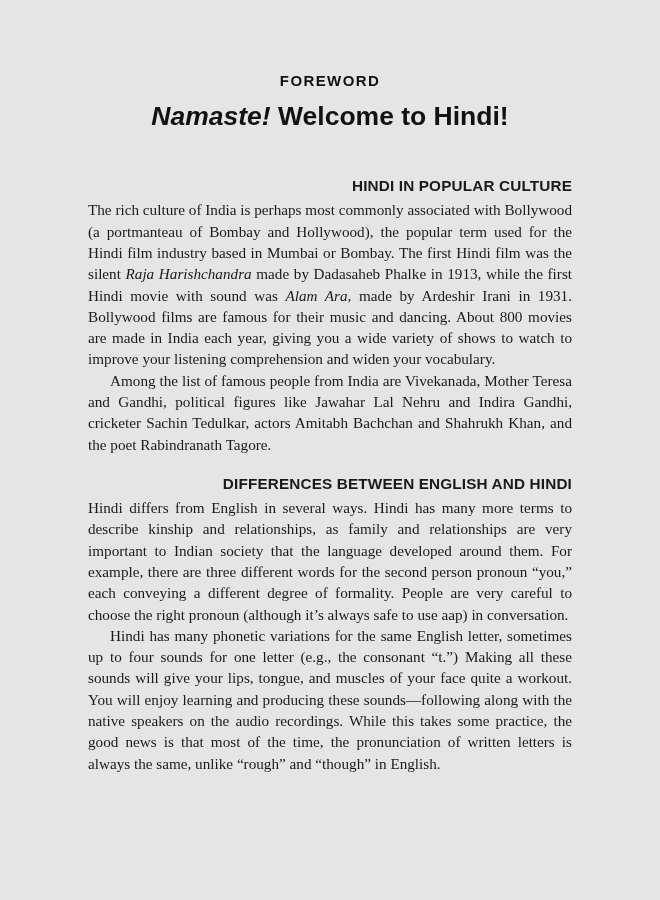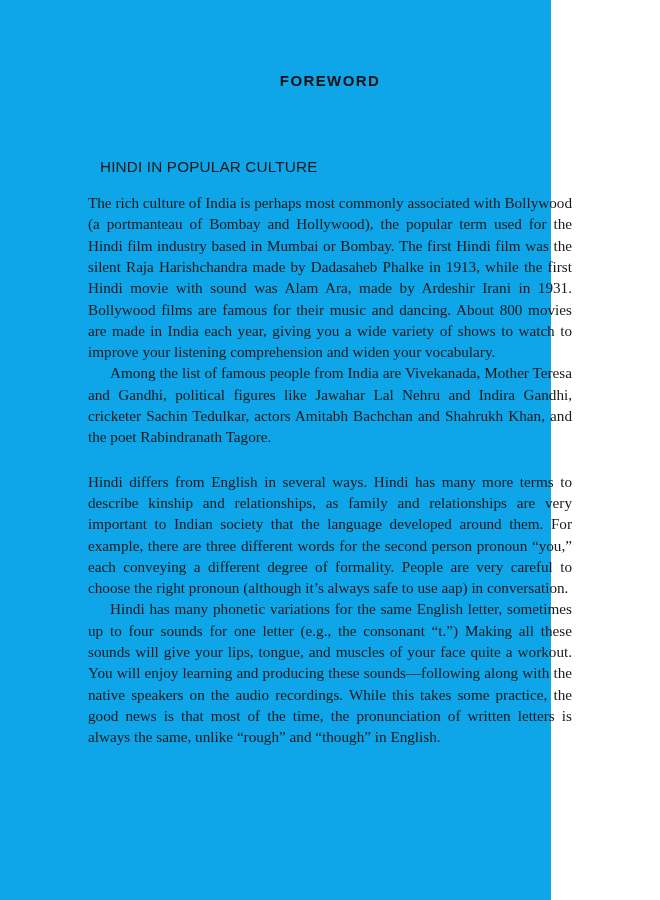--- a/index.html
+++ b/index.html
@@ -10,23 +10,23 @@
     width: 660px;
     height: 900px;
     background: #ffffff;
     font-family: "Liberation Serif", "DejaVu Serif", serif;
     color: #1a1a1a;
     overflow: hidden;
   }
 
   .page {
     position: relative;
-    width: 551px;
+    width: 660px;
     height: 900px;
-    background: #0ea5e9;
+    background: #e5e5e5;
     box-sizing: border-box;
   }
 
   .content {
     position: absolute;
     left: 88px;
     top: 72px;
     width: 484px;
   }
 
@@ -51,73 +51,78 @@
     margin: 0;
     line-height: 1.18;
     white-space: nowrap;
   }
   .title .ital {
     font-style: italic;
   }
 
   .section-heading {
     font-family: "Liberation Sans", "DejaVu Sans", sans-serif;
-    font-weight: normal;
+    font-weight: bold;
     font-size: 15.3px;
     letter-spacing: 0.15px;
     color: #1a1a1a;
-    margin: 12px;
+    margin: 0;
     line-height: 1.25;
+    text-align: right;
   }
 
   
   .para {
     font-family: "Liberation Serif", "DejaVu Serif", serif;
     font-size: 15.2px;
     line-height: 21.3px;
     text-align: justify;
     text-justify: inter-word;
     color: #1a1a1a;
     margin: 0;
     hyphens: none;
   }
   .para.indent {
     text-indent: 22px;
   }
-  .para .ital { }
+  .para .ital { font-style: italic; }
   .para .bold { font-weight: normal; }
 
   
   .gap-intro   { height: 25px; }
   .gap-before-h{ height: 19px; }
   .gap-after-h { height: 4px; }
 </style>
 </head>
 <body>
 
 <div class="page">
   <div class="content">
 
     <div class="eyebrow">FOREWORD</div>
 
+    <h1 class="title">
+      <span class="ital">Namaste!</span><span> Welcome to Hindi!</span>
+    </h1>
 
     <div class="gap-intro"></div>
 
 
     <div class="gap-before-h"></div>
 
     <h2 class="section-heading">HINDI IN POPULAR CULTURE</h2>
 
     <div class="gap-after-h"></div>
 
     <p class="para"><span>The rich culture of India is perhaps most commonly associated with Bollywood (a portmanteau of Bombay and Hollywood), the popular term used for the Hindi film industry based in Mumbai or Bombay. The first Hindi film was the silent </span><span class="ital">Raja Harishchandra</span><span> made by Dadasaheb Phalke in 1913, while the first Hindi movie with sound was </span><span class="ital">Alam Ara,</span><span> made by Ardeshir Irani in 1931. Bollywood films are famous for their music and dancing. About 800 movies are made in India each year, giving you a wide variety of shows to watch to improve your listening comprehension and widen your vocabulary.</span></p>
     <p class="para indent"><span>Among the list of famous people from India are Vivekanada, Mother Teresa and Gandhi, political figures like Jawahar Lal Nehru and Indira Gandhi, cricketer Sachin Tedulkar, actors Amitabh Bachchan and Shahrukh Khan, and the poet Rabindranath Tagore.</span></p>
 
     <div class="gap-before-h"></div>
 
+    <h2 class="section-heading">DIFFERENCES BETWEEN ENGLISH AND HINDI</h2>
 
     <div class="gap-after-h"></div>
 
     <p class="para"><span>Hindi differs from English in several ways. Hindi has many more terms to describe kinship and relationships, as family and relationships are very important to Indian society that the language developed around them. For example, there are three different words for the second person pronoun “you,” each conveying a different degree of formality. People are very careful to choose the right pronoun (although it’s always safe to use </span><span class="bold">aap</span><span>) in conversation.</span></p>
     <p class="para indent"><span>Hindi has many phonetic variations for the same English letter, sometimes up to four sounds for one letter (e.g., the consonant “t.”) Making all these sounds will give your lips, tongue, and muscles of your face quite a workout. You will enjoy learning and producing these sounds—following along with the native speakers on the audio recordings. While this takes some practice, the good news is that most of the time, the pronunciation of written letters is always the same, unlike “rough” and “though” in English.</span></p>
 
   </div>
 </div>
 
 </body></html>

